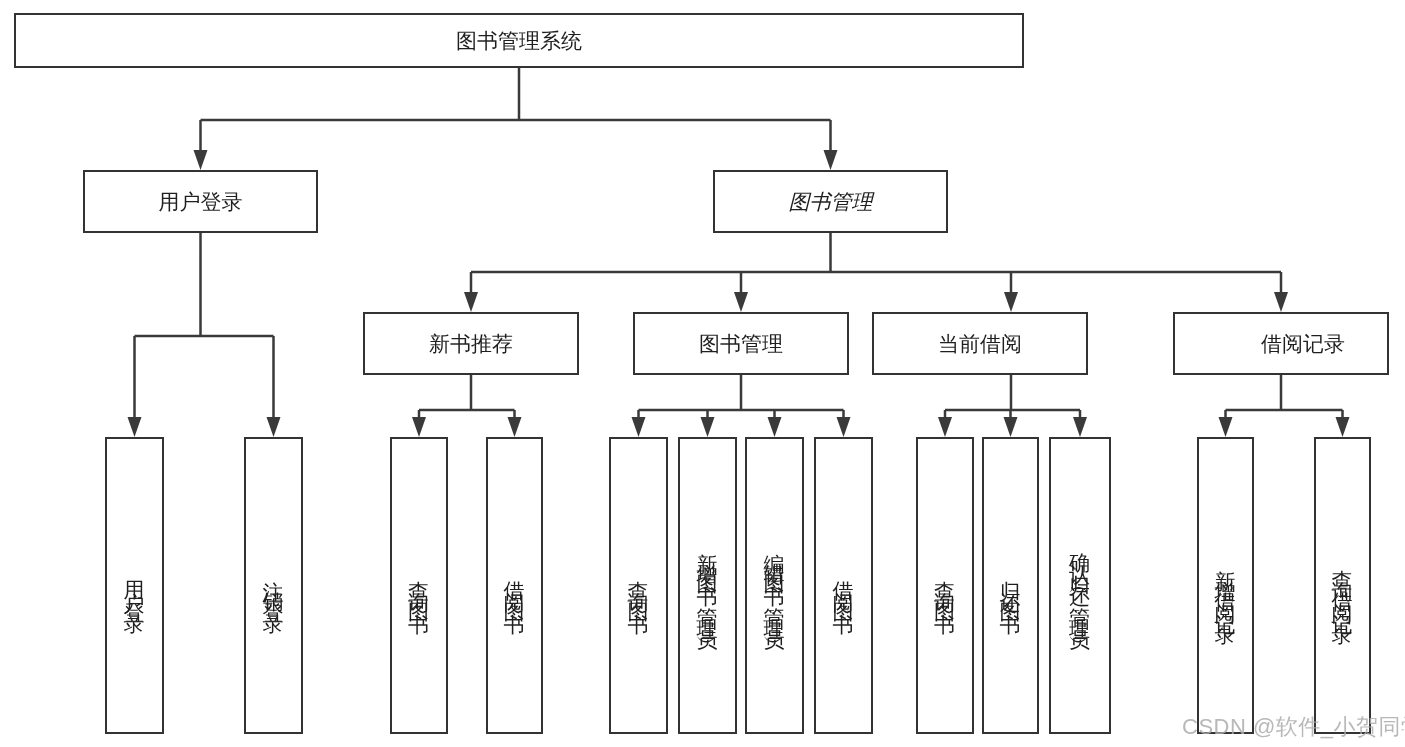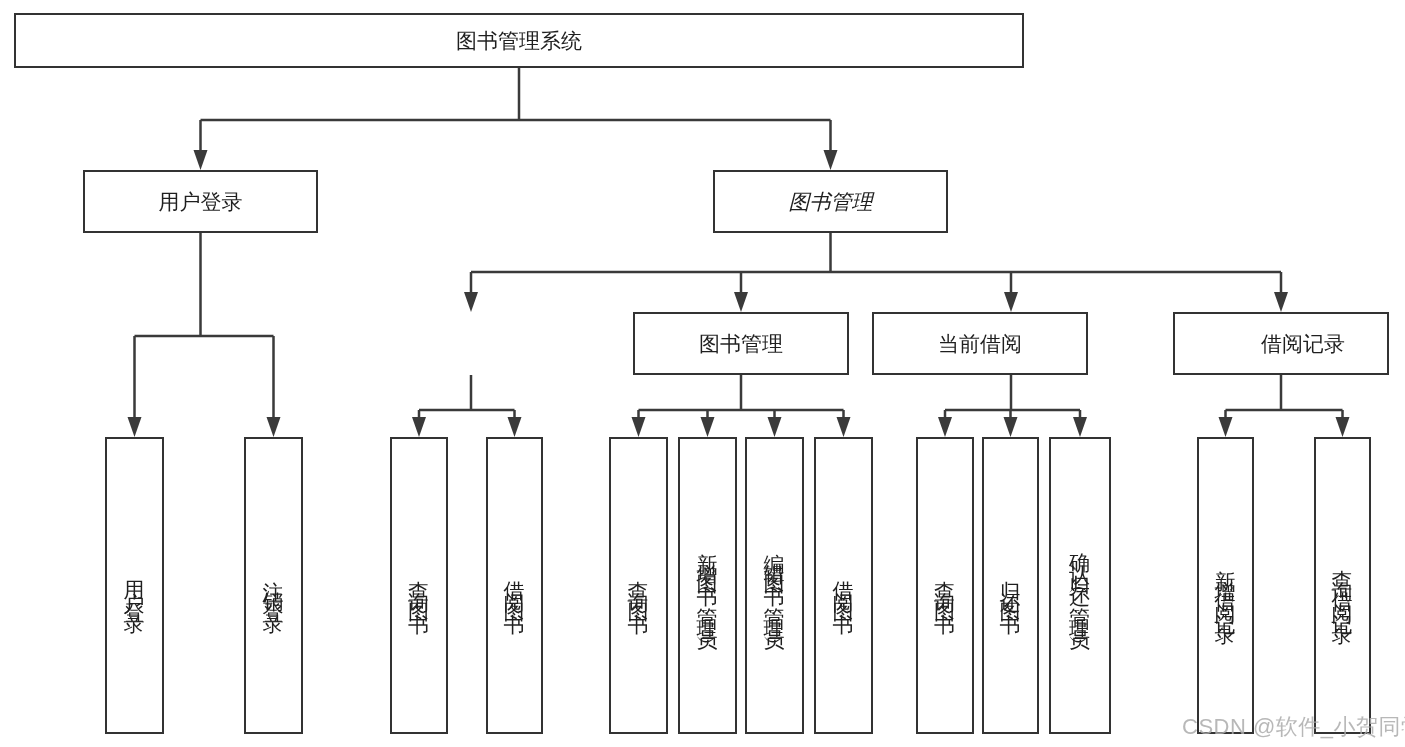--- a/index.html
+++ b/index.html
@@ -112,20 +112,23 @@
     <span>图书管理系统</span>
   </div>
 
   <div class="node h" style="left:83px; top:170px; width:235px; height:63px;">
     <span>用户登录</span>
   </div>
   <div class="node h" style="left:713px; top:170px; width:235px; height:63px;font-style:italic;">
     <span>图书管理</span>
   </div>
 
+  <div class="node h" style="left:363px; top:312px; width:216px; height:63px;">
+    <span>新书推荐</span>
+  </div>
   <div class="node h" style="left:633px; top:312px; width:216px; height:63px;">
     <span>图书管理</span>
   </div>
   <div class="node h" style="left:872px; top:312px; width:216px; height:63px;">
     <span>当前借阅</span>
   </div>
   <div class="node h" style="left:1173px; top:312px; width:216px; height:63px;padding-left:44px;">
     <span>借阅记录</span>
   </div>
 

